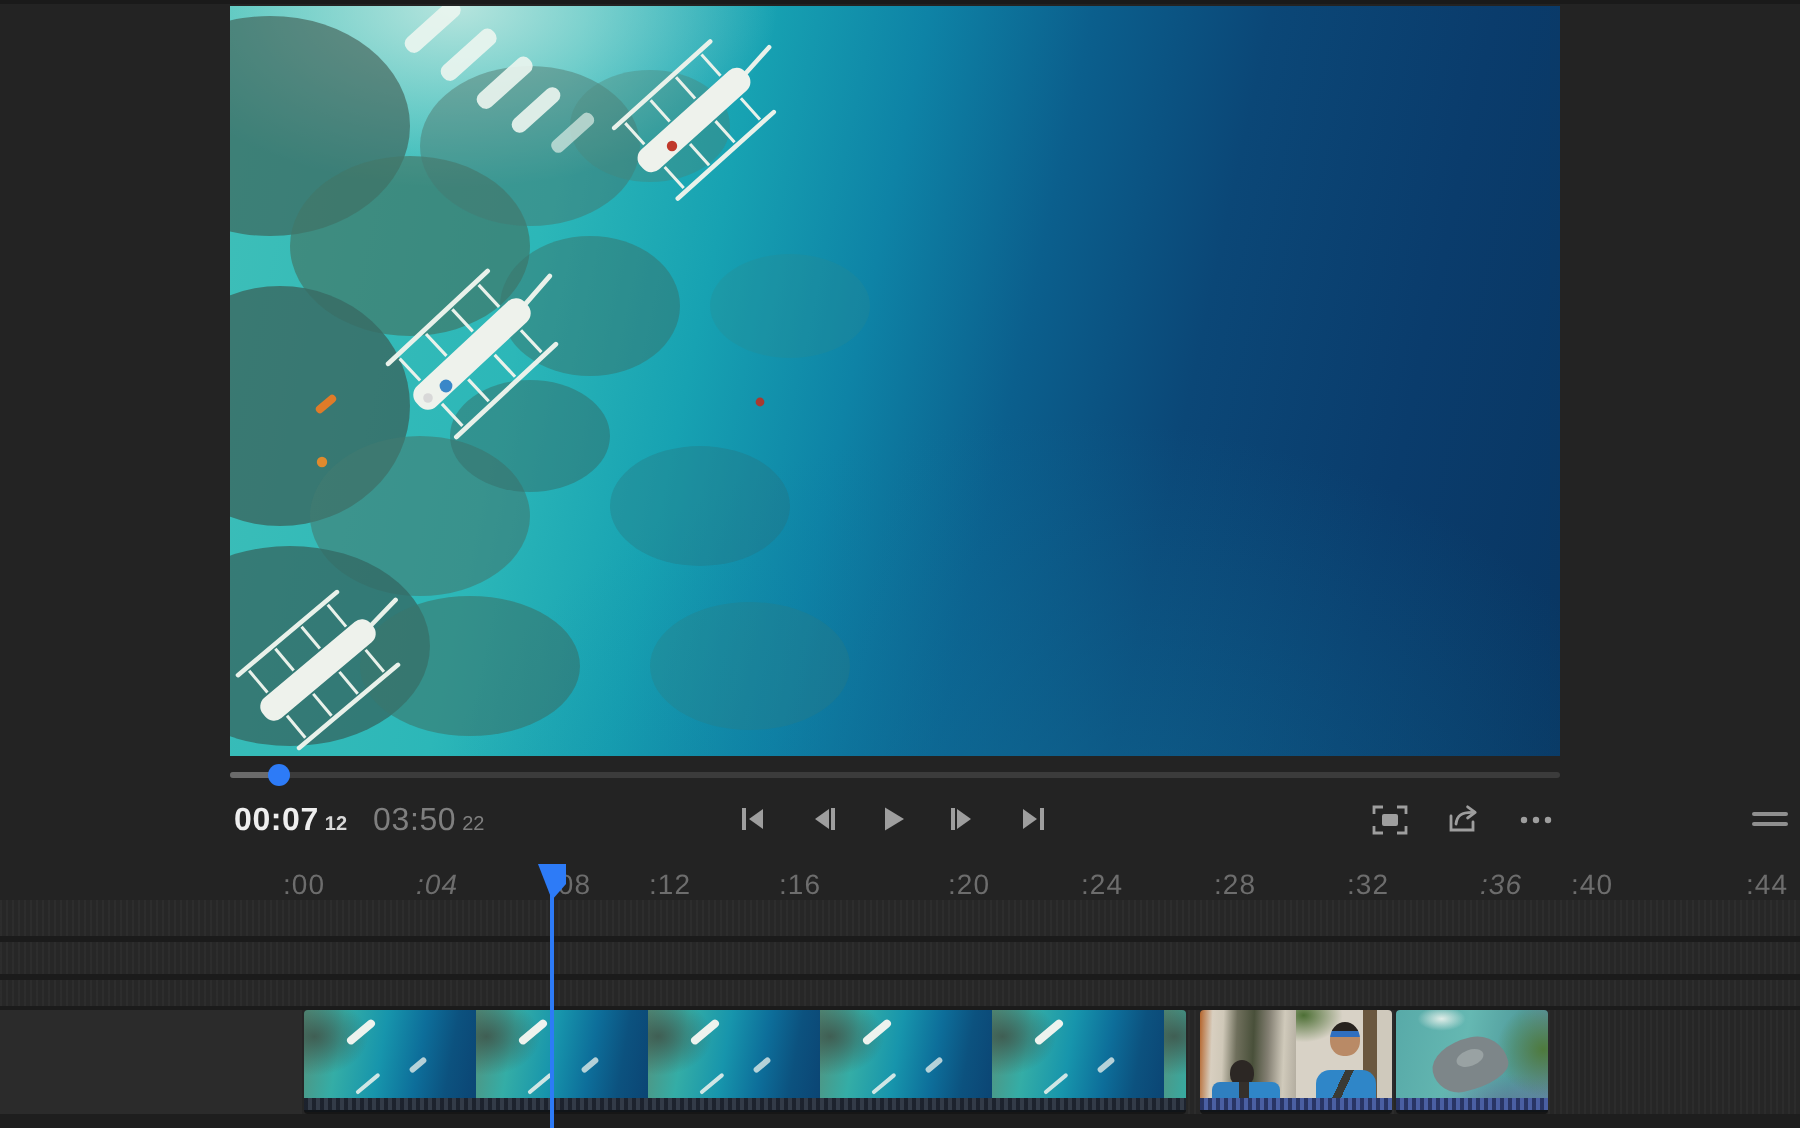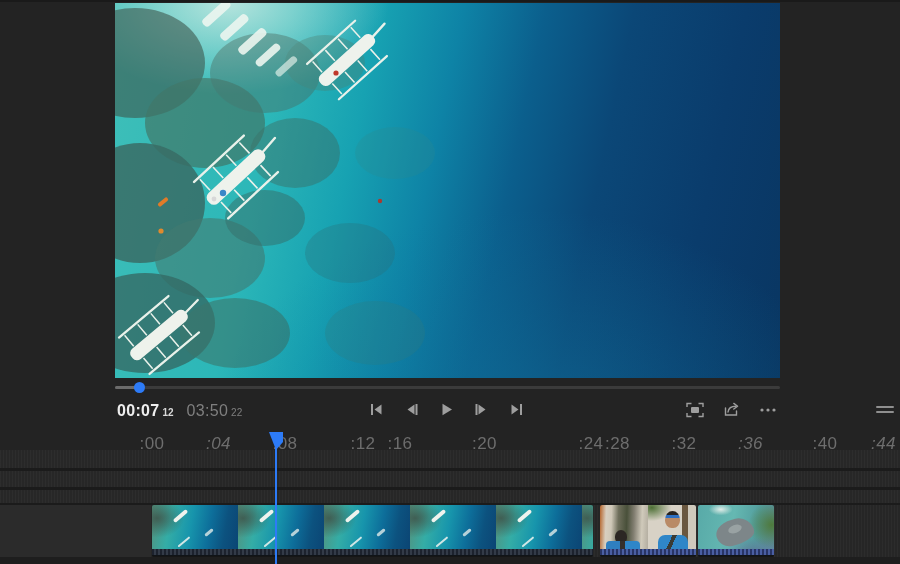--- a/index.html
+++ b/index.html
@@ -31,21 +31,21 @@
   .transport{position:absolute;left:369px;top:4px;display:flex;gap:20px;}
   .tbtn{width:15px;height:15px;cursor:pointer;}
   .tbtn svg{display:block;}
   .rightctl{position:absolute;left:686px;top:4px;display:flex;gap:19px;align-items:center;}
   .rbtn{height:16px;cursor:pointer;}
   .handle{position:absolute;left:876px;top:8px;width:18px;height:9px;cursor:pointer;}
   .handle div{height:2px;background:#8f8f8f;margin-bottom:3px;border-radius:1px;}
 
   
   .ruler{position:absolute;left:0;top:431px;width:900px;height:19px;}
-  .ruler .tick{position:absolute;top:3px;transform:translateX(-50%);font-size:17px;color:#6d6d6d;letter-spacing:.5px;}
+  .ruler .tick{position:absolute;top:3px;transform:translateX(-50%);font-size:14px;color:#6d6d6d;letter-spacing:.5px;}
   .hatch{background-image:repeating-linear-gradient(90deg,rgba(255,255,255,.028) 0 1px,rgba(0,0,0,0) 1px 3px);}
   .lane{position:absolute;left:0;width:900px;background-color:#272727;}
   .lane-a{top:450px;height:18px;}
   .lane-b{top:471px;height:16px;}
   .lane-c{top:489.5px;height:13px;}
   .lane-sep-a{position:absolute;left:0;top:468px;width:900px;height:3px;background:#1b1b1b;}
   .lane-sep-b{position:absolute;left:0;top:487px;width:900px;height:2.5px;background:#1b1b1b;}
   .lane-sep-c{position:absolute;left:0;top:502.5px;width:900px;height:2.5px;background:#1b1b1b;}
 
   .maintrack{position:absolute;left:150px;top:505px;width:750px;height:52px;background-color:#262626;}
@@ -215,29 +215,29 @@
     <div class="handle">
         <div></div>
         <div></div>
       </div>
   </div>
 
   <div class="ruler">
       <span class="tick" style="left: 152px;">:00</span>
       <span class="tick" style="left: 218.5px; font-style: italic;">:04</span>
       <span class="tick" style="left: 285px;">:08</span>
-      <span class="tick" style="left: 363px;">:12</span>
+      <span class="tick" style="left: 335px;">:12</span>
       <span class="tick" style="left: 400px;">:16</span>
       <span class="tick" style="left: 484.5px; text-align: right;">:20</span>
-      <span class="tick" style="left: 551px; margin-left: 40px;">:24</span>
+      <span class="tick" style="left: 551px;">:24</span>
       <span class="tick" style="left: 617.5px;">:28</span>
       <span class="tick" style="left: 684px;">:32</span>
       <span class="tick" style="left: 750.5px; font-style: italic;">:36</span>
-      <span class="tick" style="left: 825px;">:40</span>
-      <span class="tick" style="left: 883.5px; font-style: italic;">:44</span>
+      <span class="tick" style="left: 796px;">:40</span>
+      <span class="tick" style="left: 883.5px;">:44</span>
     </div>
 
   <div class="lane lane-a hatch"></div>
   <div class="lane-sep-a"></div>
   <div class="lane lane-b hatch"></div>
   <div class="lane-sep-b"></div>
   <div class="lane lane-c hatch"></div>
   <div class="lane-sep-c"></div>
 
   <div class="maintrack hatch"></div>

